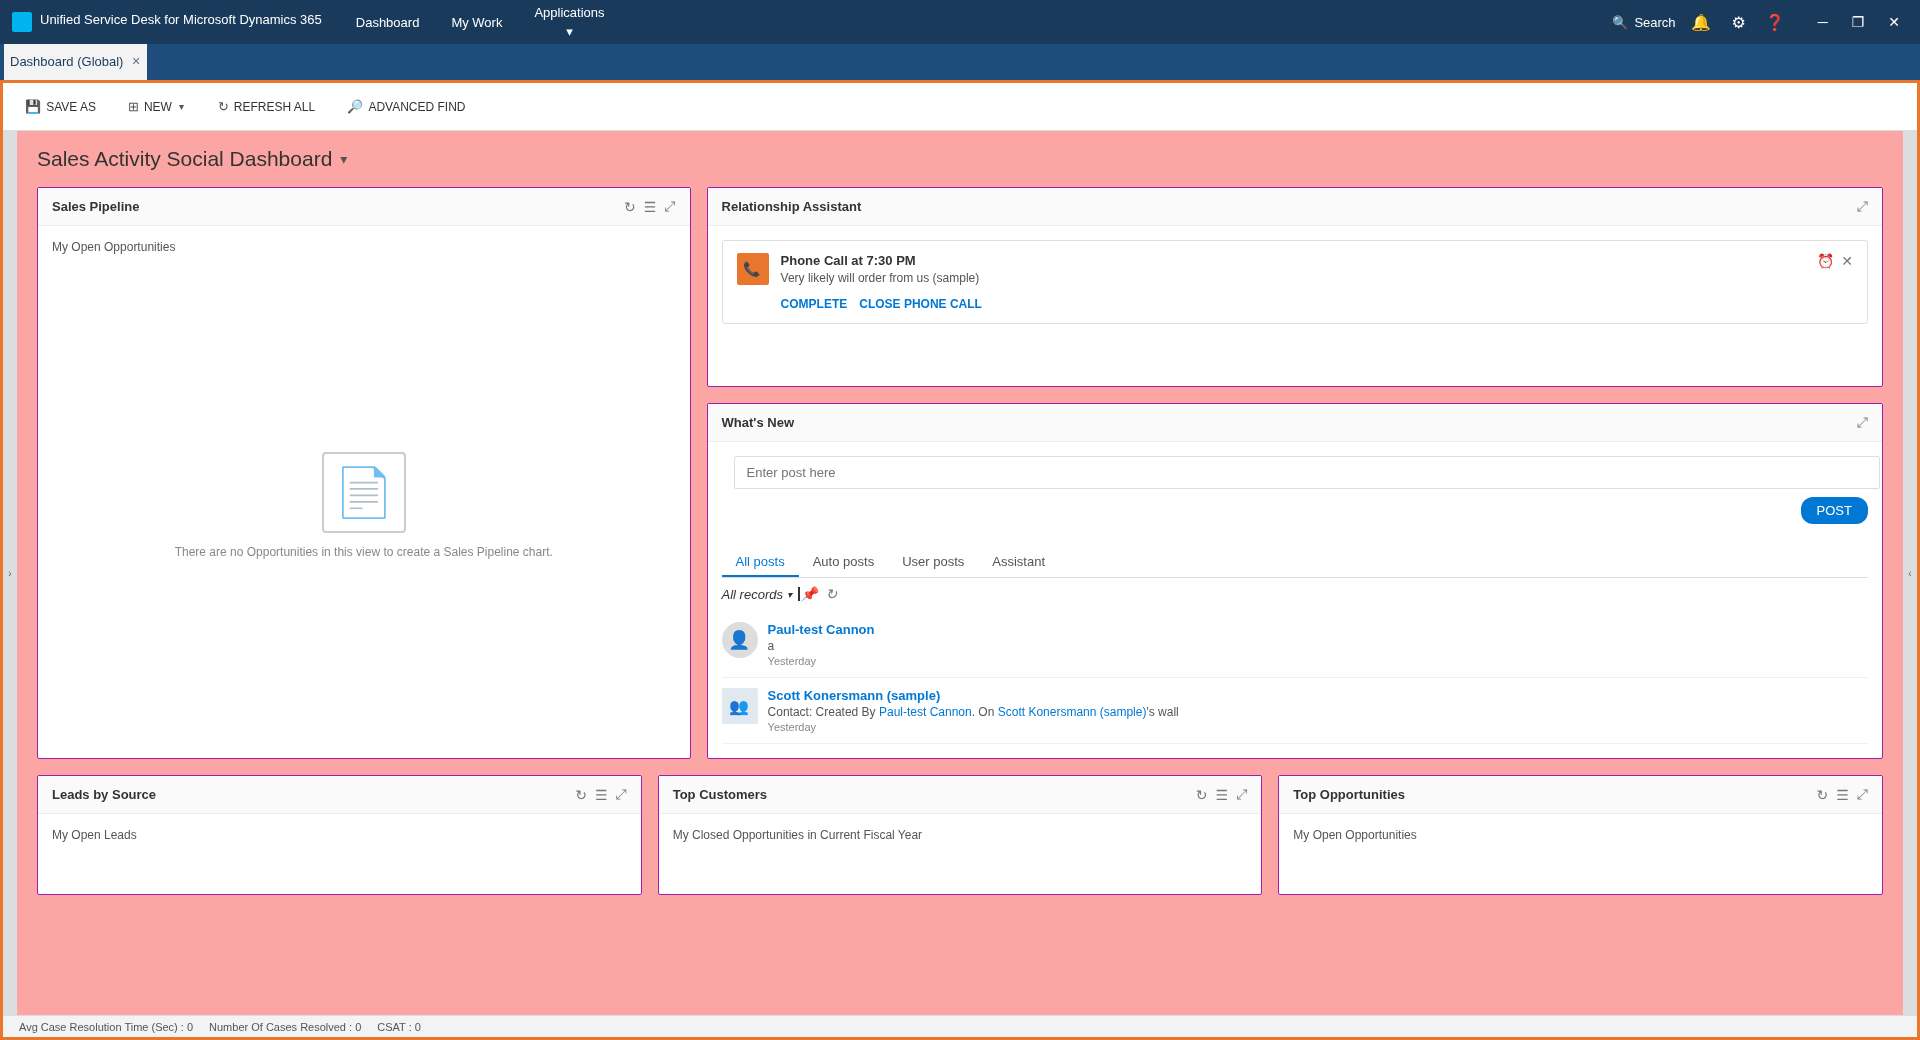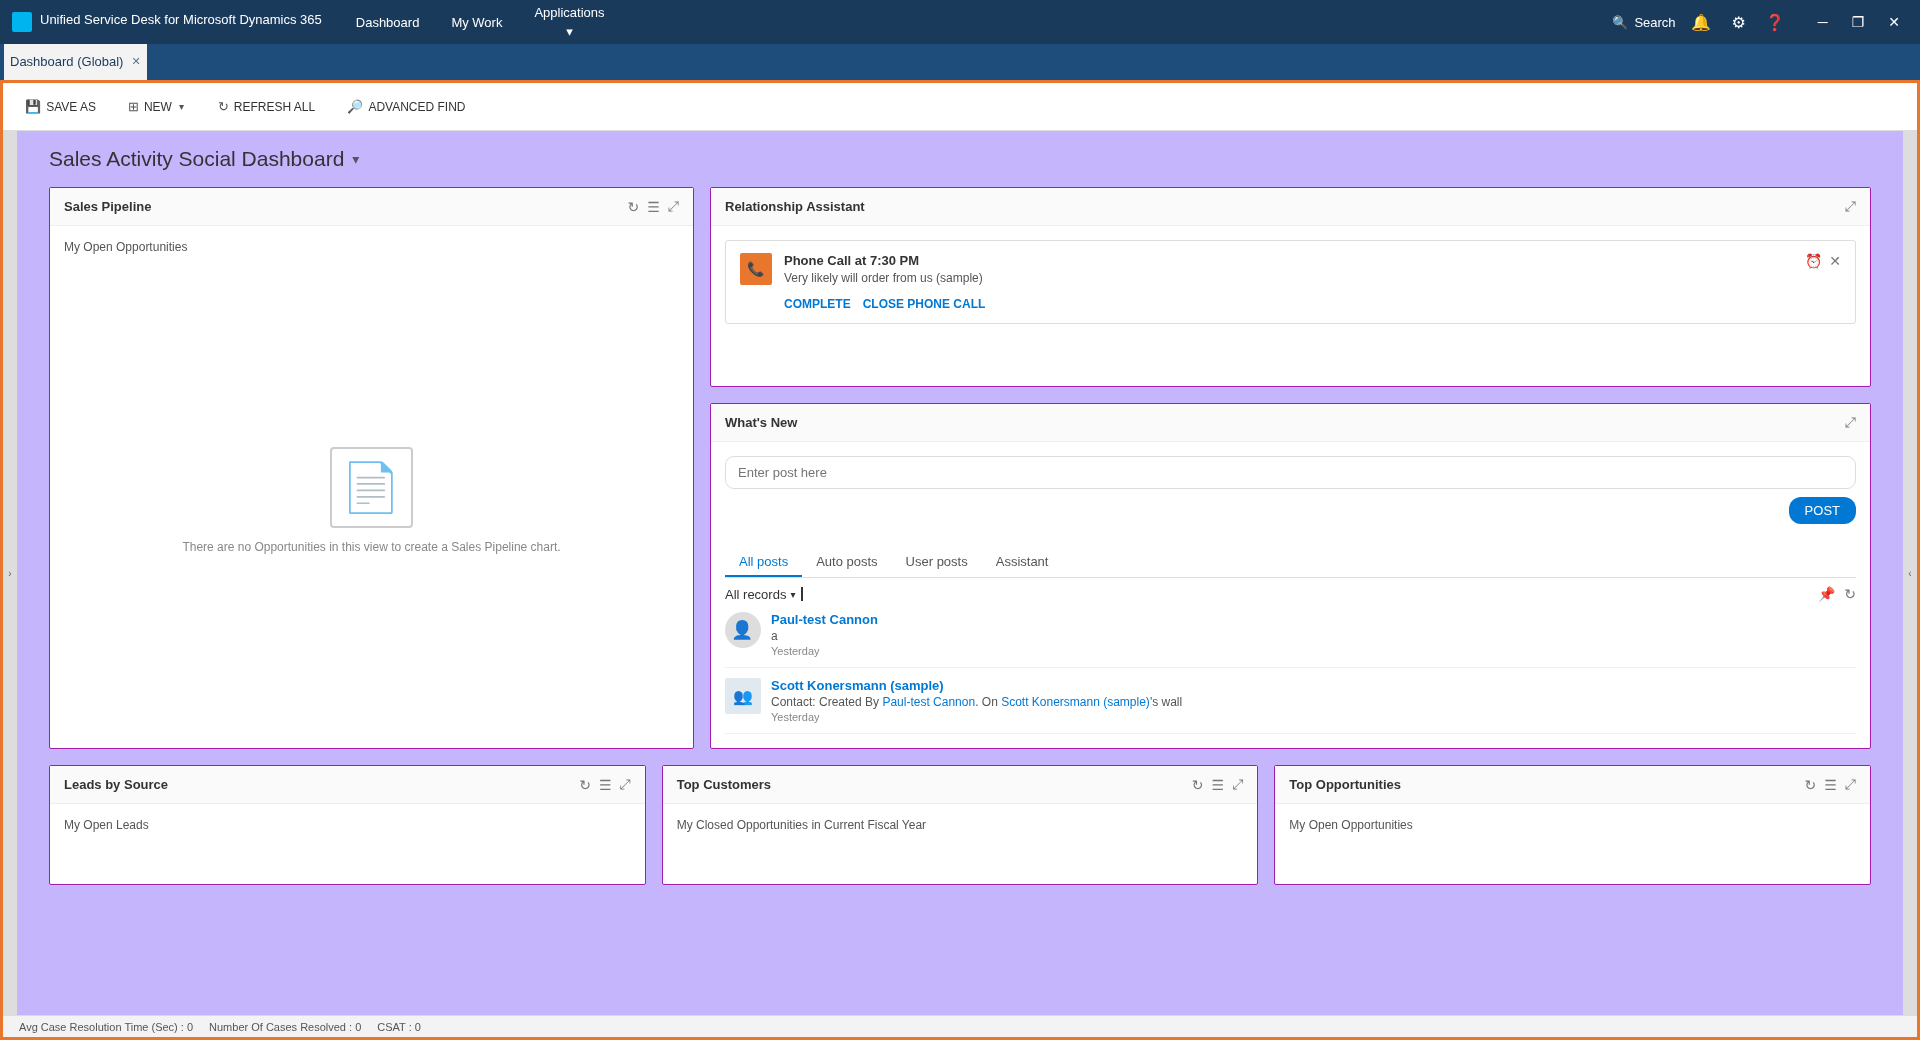--- a/index.html
+++ b/index.html
@@ -129,22 +129,22 @@
       border-radius: 2px;
     }
     .toolbar-icon { font-size: 13px; color: #555; }
     .toolbar-arrow { font-size: 10px; color: #555; cursor: pointer; padding: 2px; }
 
     
     .dashboard-area {
       flex: 1;
       overflow-y: auto;
       overflow-x: hidden;
-      padding: 16px 32px;
-      background: #c4b5fd;
+      padding: 16px 20px;
+      background: #fca5a5;
     }
 
     .dashboard-title-row {
       display: flex;
       align-items: center;
       gap: 8px;
       margin-bottom: 16px;
     }
     .dashboard-title {
       font-size: 21px;
@@ -275,23 +275,24 @@
     .ra-card-controls { display: flex; gap: 6px; align-items: center; }
     .ra-control-btn { cursor: pointer; color: #777; font-size: 14px; }
 
     
     .whats-new-input {
       width: 100%;
       border: 1px solid #ddd;
       padding: 8px 12px;
       font-size: 13px;
       color: #aaa;
-      border-radius: 9px;
+      border-radius: 2px;
       margin-bottom: 8px;
       outline: none;
+      margin-left: 12px;
     }
     .post-btn {
       background: #0078d4;
       color: white;
       border: none;
       padding: 6px 16px;
       font-size: 13px;
       cursor: pointer;
       border-radius: 12px;
       float: right;
@@ -314,22 +315,22 @@
       border-bottom: 2px solid transparent;
     }
     .feed-tab.active {
       color: #0078d4;
       border-bottom: 2px solid #0078d4;
     }
 
     .feed-filter-row {
       display: flex;
       align-items: center;
-      justify-content: space-between;
-      margin-bottom: 0;
+      margin-bottom: 10px;
+      font-style: italic;
     }
     .feed-filter {
       display: flex;
       align-items: center;
       gap: 4px;
       font-size: 13px;
       color: #333;
       cursor: pointer;
     }
     .feed-filter-arrow { font-size: 10px; }

